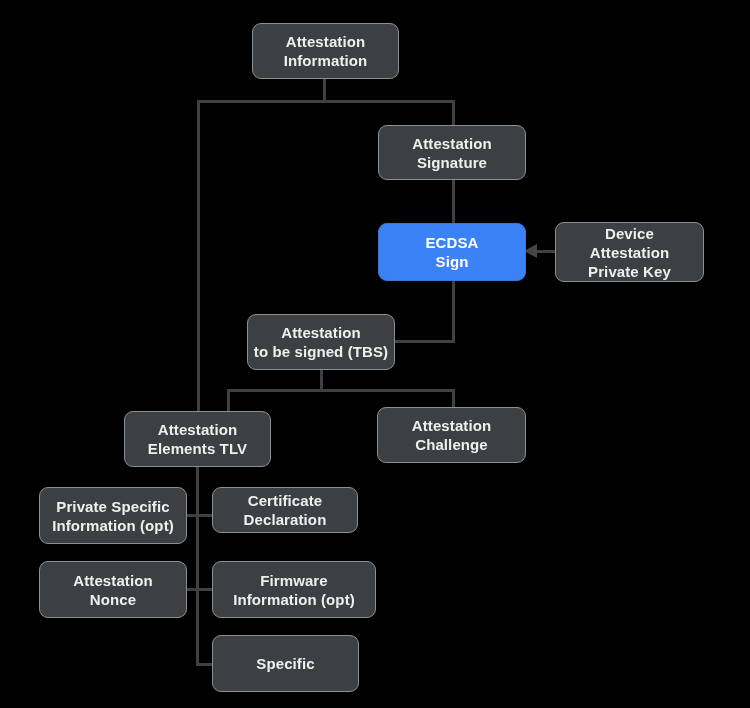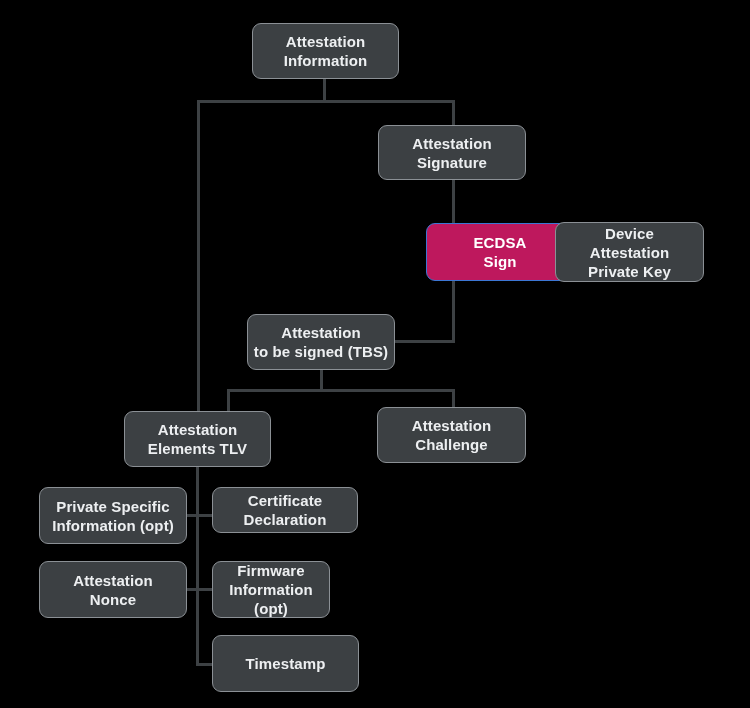--- a/index.html
+++ b/index.html
@@ -27,23 +27,22 @@
   }
   .node .label {
     color: #edeff1;
     font-size: 15px;
     font-weight: bold;
     line-height: 19px;
     white-space: pre-line;
     letter-spacing: 0.1px;
   }
   .node.primary {
-    background: #be185d;
+    background: #3b82f6;
     border-color: #3c77d4;
-    margin-left: 48px;
   }
   .node.primary .label { color: #ffffff; }
   .conn {
     position: absolute;
     background: #3d4144;
     z-index: 1;
   }
   .arrowhead {
     position: absolute;
     width: 0; height: 0;
@@ -120,22 +119,22 @@
   <div class="node" style="left:212px; top:487px; width:146px; height:46px;">
     <span class="label">Certificate
 Declaration</span>
   </div>
 
   <div class="node" style="left:39px; top:561px; width:148px; height:57px;">
     <span class="label">Attestation
 Nonce</span>
   </div>
 
-  <div class="node" style="left:212px; top:561px; width:118px; height:57px;">
+  <div class="node" style="left:212px; top:561px; width:164px; height:57px;">
     <span class="label">Firmware
 Information (opt)</span>
   </div>
 
   <div class="node" style="left:212px; top:635px; width:147px; height:57px;">
-    <span class="label">Timestamp</span>
+    <span class="label">Specific</span>
   </div>
 
 </div>
 
 </body></html>

